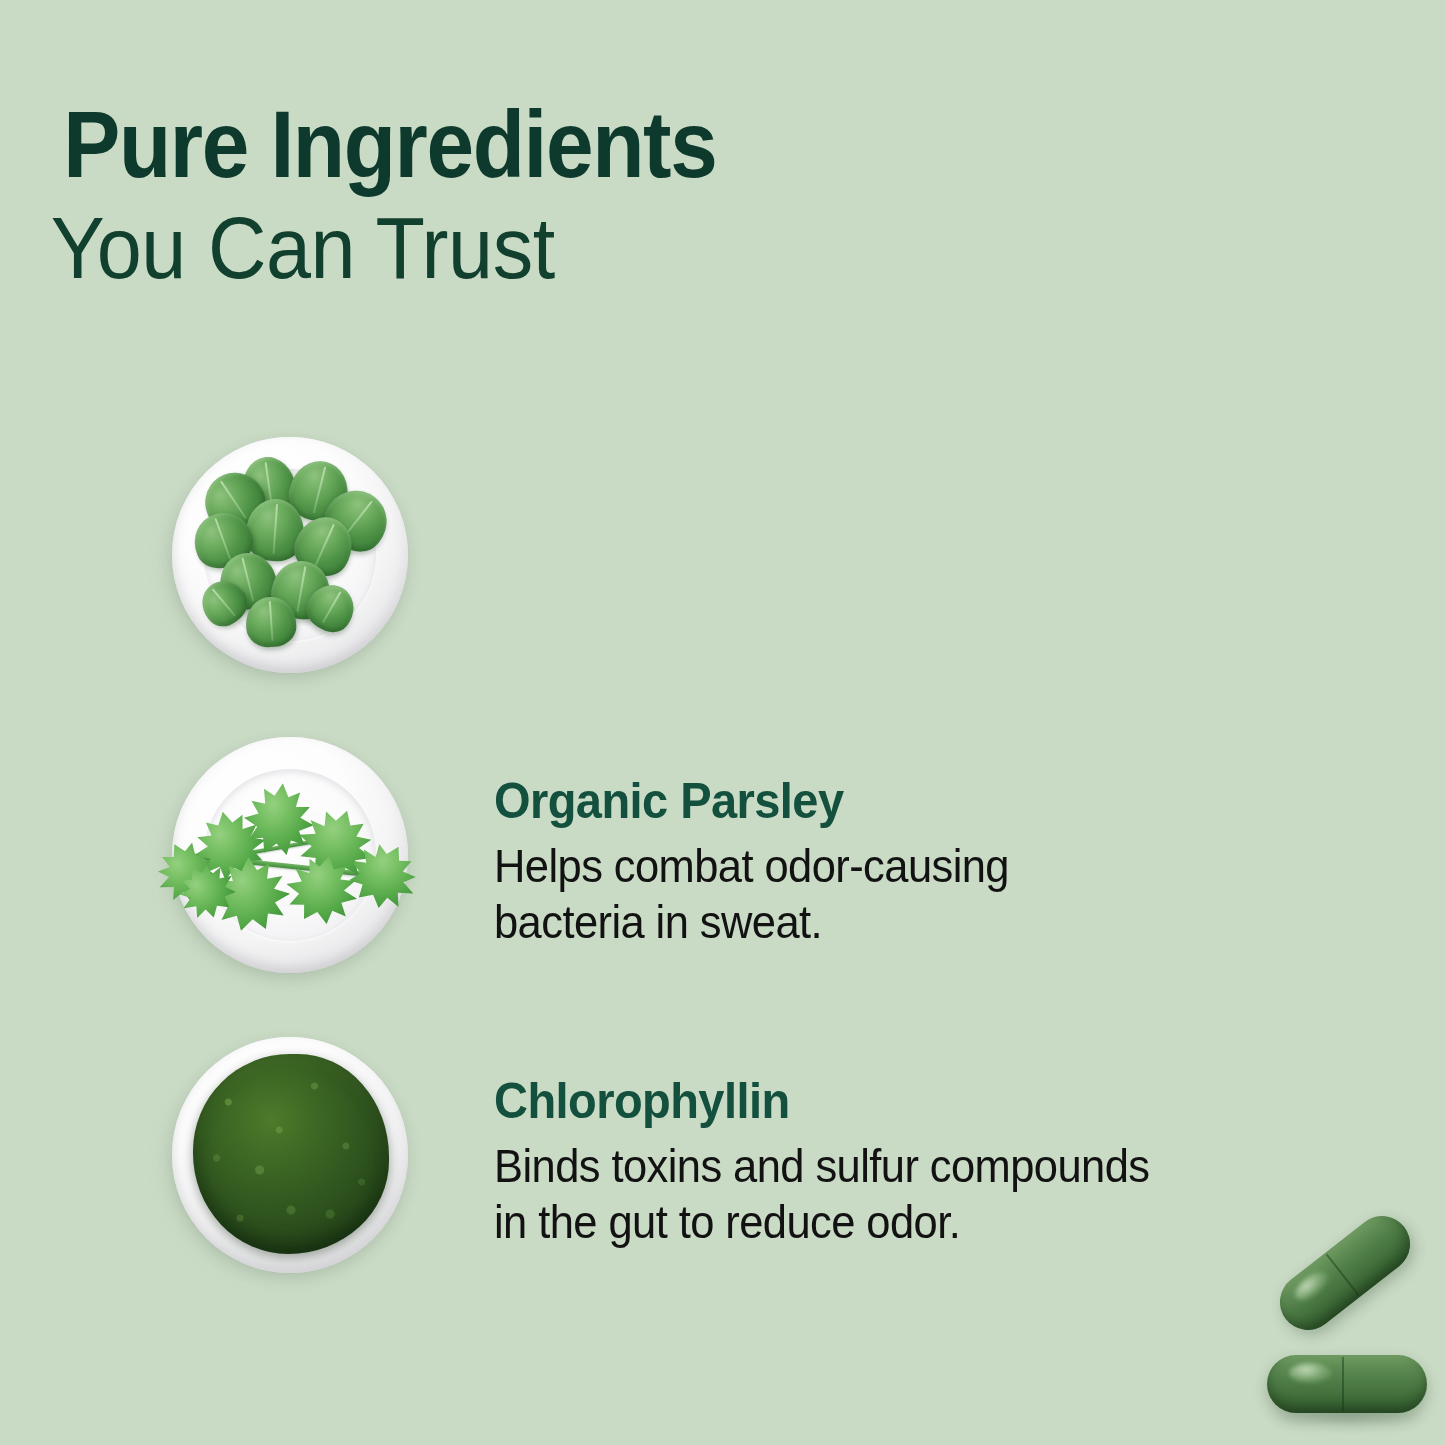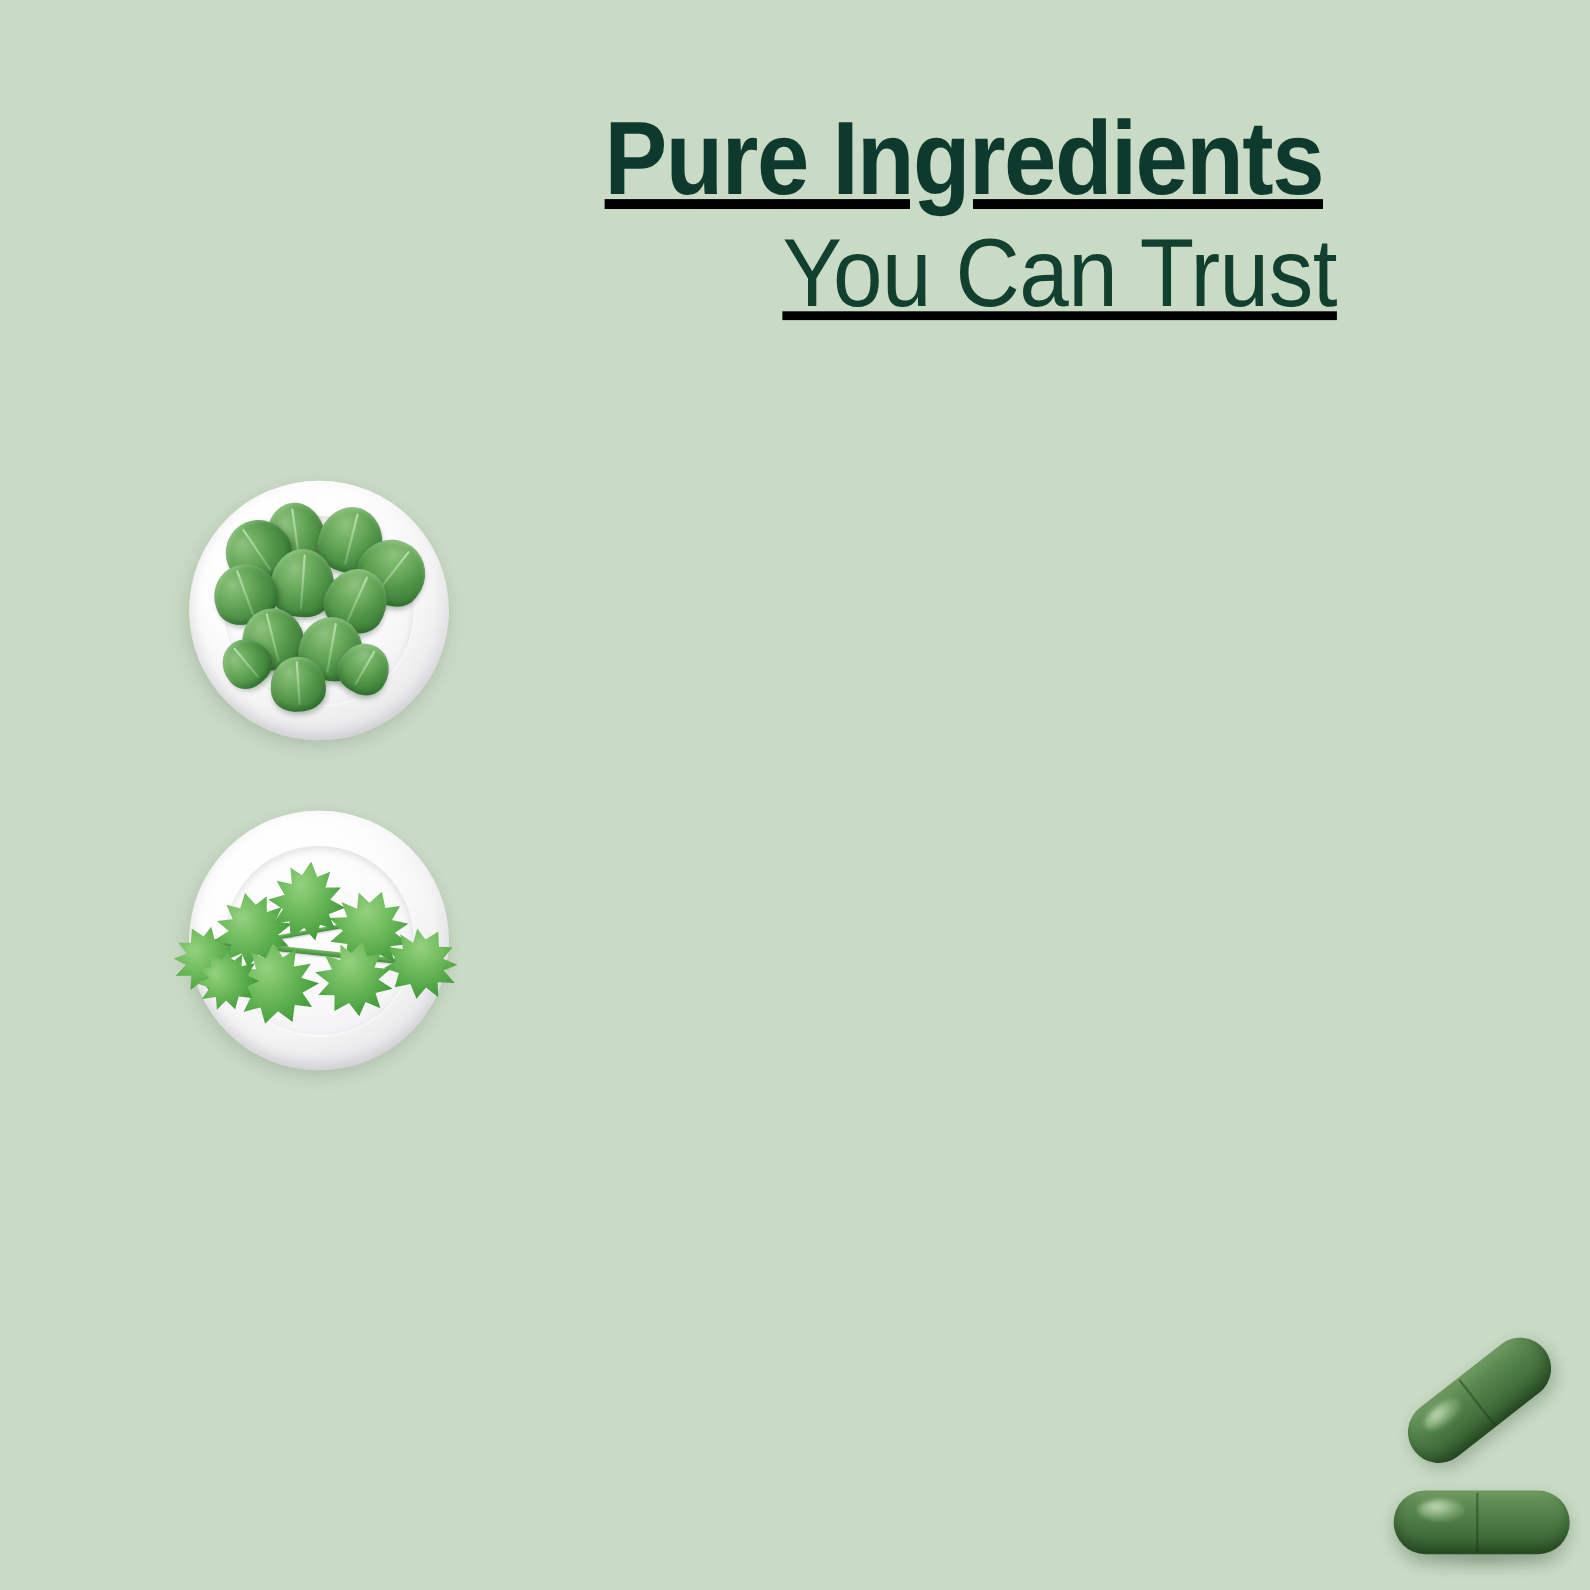--- a/index.html
+++ b/index.html
@@ -22,22 +22,21 @@
     background: #c9dac5;
     overflow: hidden;
   }
 
   
   .heading-block {
     position: absolute;
     top: 96px;
     left: 0;
     width: 1266px;
-    text-align: right;
-    text-decoration: underline;
+    text-align: left;
   }
   .title-main {
     display: block;
     font-family: "Liberation Sans", sans-serif;
     font-weight: bold;
     font-size: 95px;
     line-height: 1.02;
     letter-spacing: -1.5px;
     color: #0d3a2d;
     transform: scaleX(0.9);
@@ -416,22 +415,47 @@
         <div class="parsley-leaf" style="left:42px;  top:52px;  width:72px; height:70px; transform:rotate(-12deg);"></div>
         <div class="parsley-leaf" style="left:92px;  top:24px;  width:70px; height:74px; transform:rotate(6deg);"></div>
         <div class="parsley-leaf" style="left:146px; top:50px;  width:76px; height:72px; transform:rotate(18deg);"></div>
         <div class="parsley-leaf" style="left:60px;  top:98px;  width:78px; height:76px; transform:rotate(-4deg);"></div>
         <div class="parsley-leaf" style="left:134px; top:96px;  width:72px; height:70px; transform:rotate(12deg);"></div>
         <div class="parsley-leaf" style="left:196px; top:84px;  width:70px; height:66px; transform:rotate(28deg);"></div>
         <div class="parsley-leaf" style="left:26px;  top:104px; width:58px; height:56px; transform:rotate(-34deg);"></div>
       </div>
     </div>
 
+    <div class="text-col">
+      <p class="ing-title">Organic Parsley</p>
+      <p class="ing-desc">Helps combat odor-causing
+bacteria in sweat.</p>
+    </div>
   </div>
 
+  <div class="ingredient-row row-3">
+
+    <div class="plate-wrap">
+      <div class="plate-shadow"></div>
+      <div class="plate">
+        <div class="plate-ring">
+          <div class="plate-ring2"></div>
+        </div>
+      </div>
+      <div class="powder">
+        <div class="powder-grain"></div>
+      </div>
+    </div>
+
+    <div class="text-col">
+      <p class="ing-title">Chlorophyllin</p>
+      <p class="ing-desc">Binds toxins and sulfur compounds
+in the gut to reduce odor.</p>
+    </div>
+  </div>
 
   <div class="capsules">
     <div class="capsule-shadow"></div>
     <div class="capsule capsule-tilted"></div>
     <div class="capsule capsule-flat"></div>
   </div>
 
 </div>
 
 </body></html>

